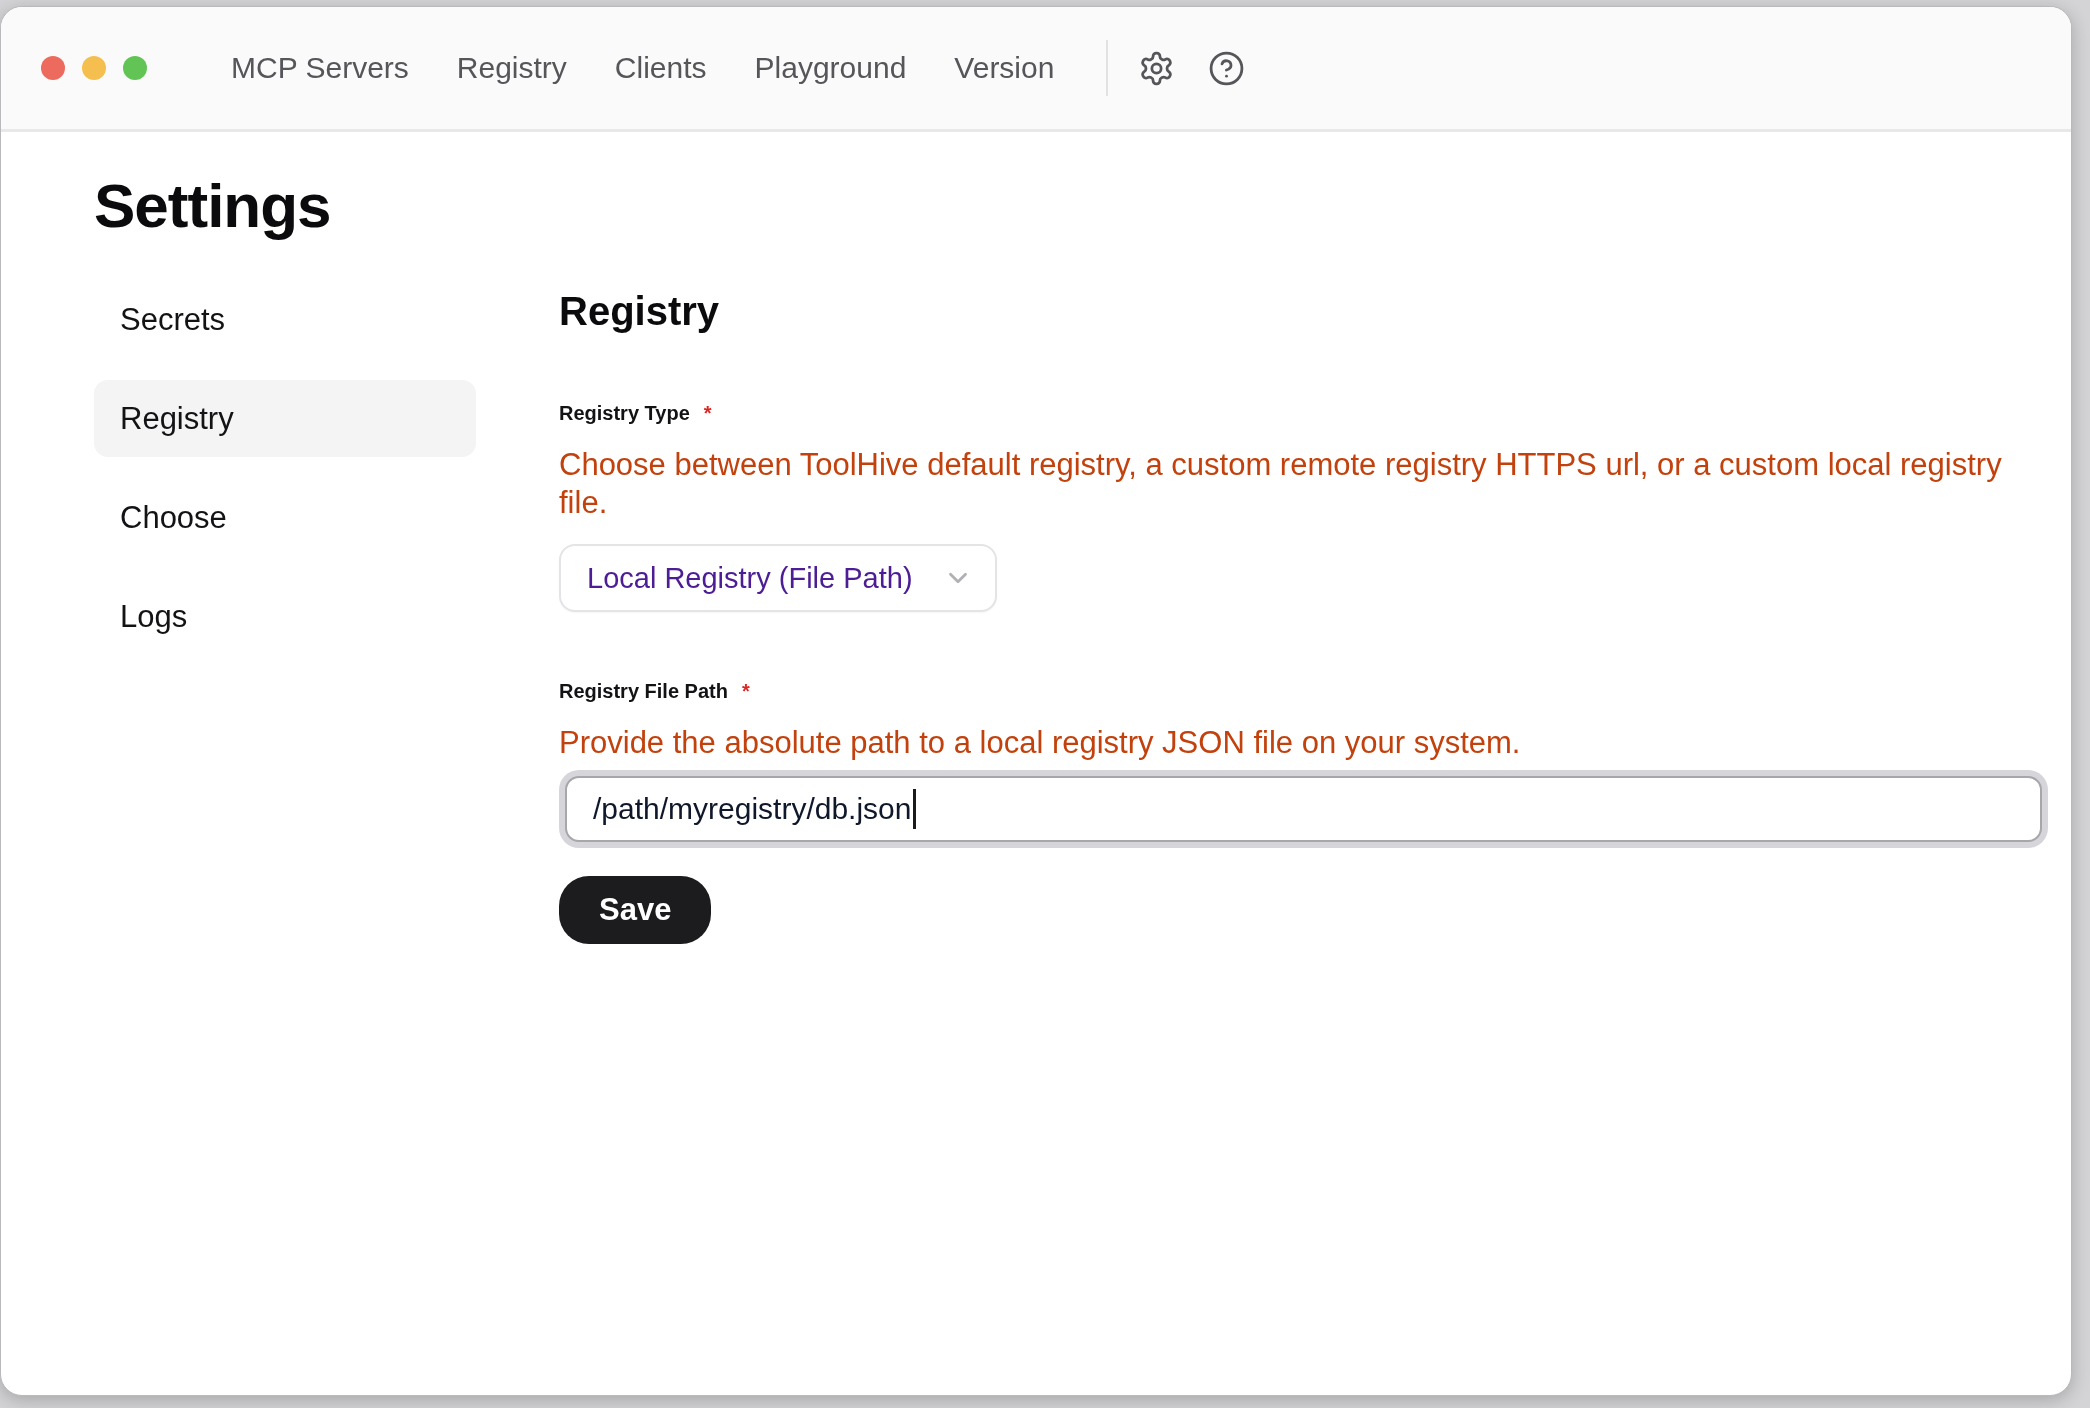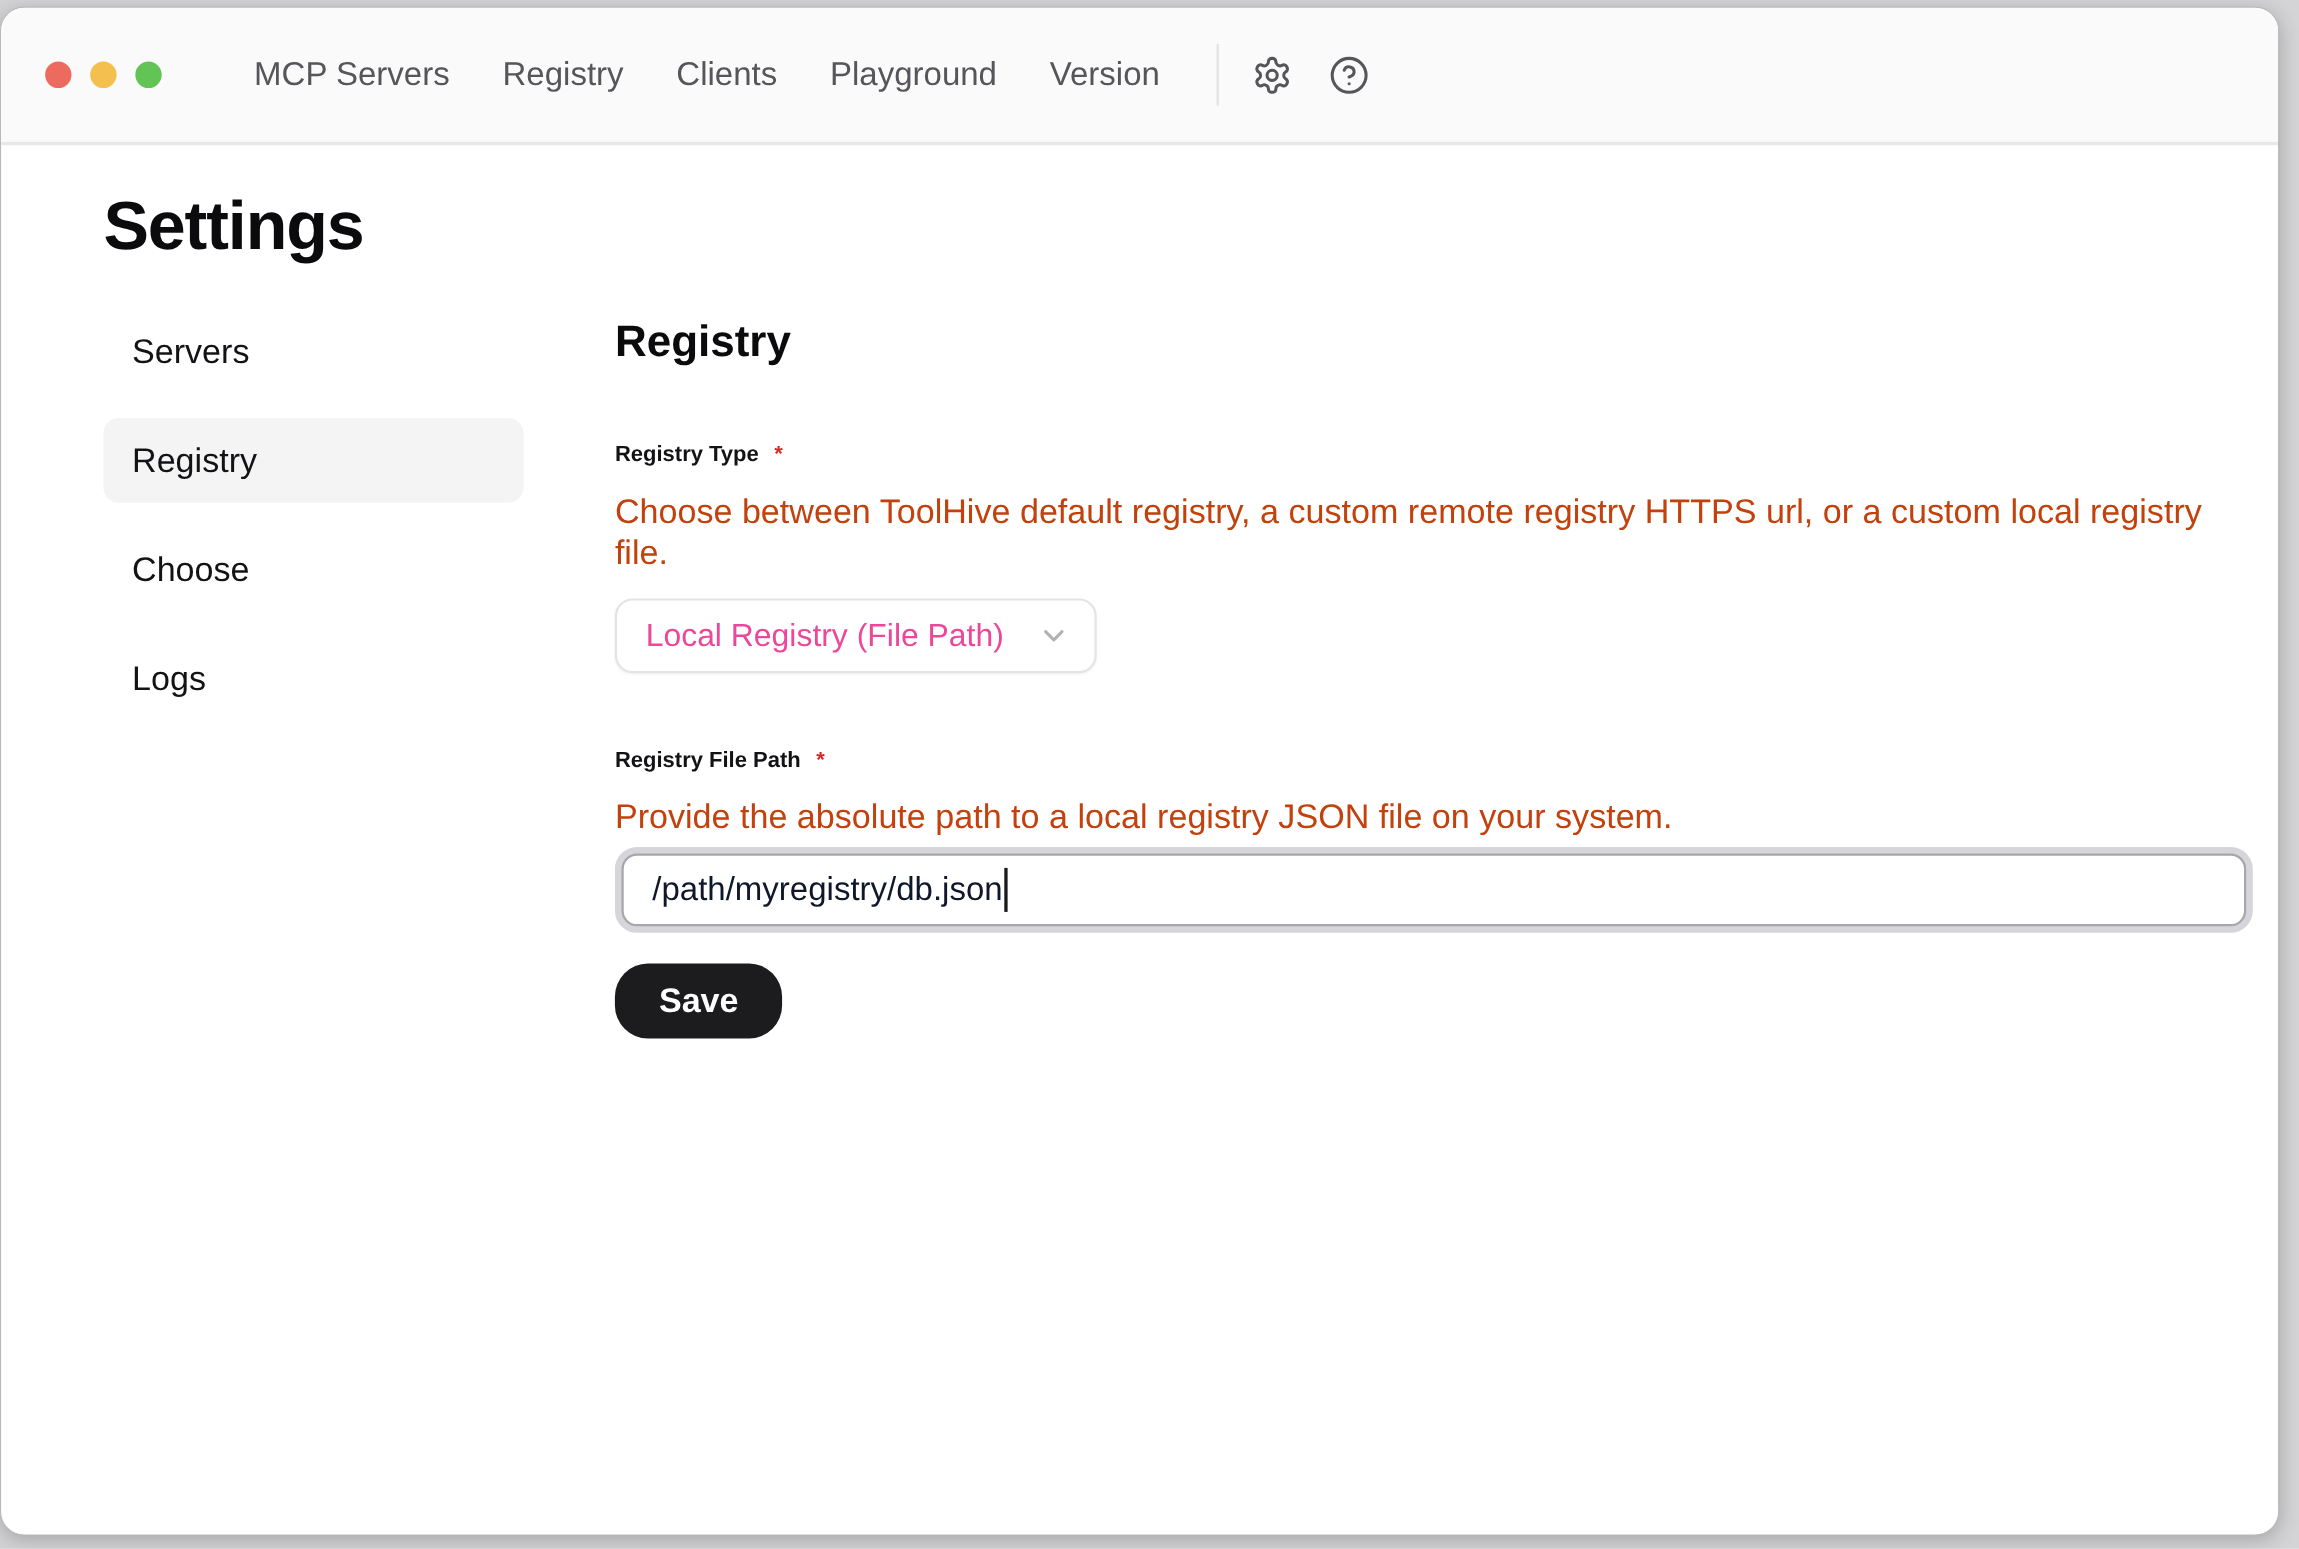--- a/index.html
+++ b/index.html
@@ -57,21 +57,21 @@
                  display:flex; align-items:flex-start; line-height:38px; }
   .req { color:#dc2626; margin-left:14px; font-weight:700; }
   .field-desc { margin-top:14px; font-size:31px; color:#c2410c; line-height:38px; }
   
   .select {
     margin-top:22px; width:438px; height:68px;
     border:2px solid #e4e4e7; border-radius:16px; background:#fff;
     display:flex; align-items:center; justify-content:space-between;
     padding:0 22px 0 26px; cursor:pointer;
     box-shadow:0 1px 2px rgba(0,0,0,0.04);
-    font-size:29px; color:#ec4899;
+    font-size:29px; color:#4c1d95;
   }
   .select svg { width:30px; height:30px; stroke:#b0b0b5; fill:none;
                 stroke-width:2.2; stroke-linecap:round; stroke-linejoin:round; flex:0 0 auto; }
   
   .text-input {
     margin-top:14px; margin-left:6px;
     width:1477px; height:66px;
     background:#fff; border:2px solid #a6a6ab; border-radius:14px;
     box-shadow:0 0 0 6px #d6d6da;
     display:flex; align-items:center; padding:0 26px;
@@ -129,21 +129,21 @@
       </span>
     </div>
   </div>
 
   <div class="page">
     <h1 class="page-title">Settings</h1>
 
     <div class="columns">
 
       <div class="side-nav">
-        <div class="side-item">Servers</div>
+        <div class="side-item">Secrets</div>
         <div class="side-item active">Registry</div>
         <div class="side-item">Choose</div>
         <div class="side-item">Logs</div>
       </div>
 
       <div class="main">
         <h2 class="section-title">Registry</h2>
 
         
         <div class="field-label">

